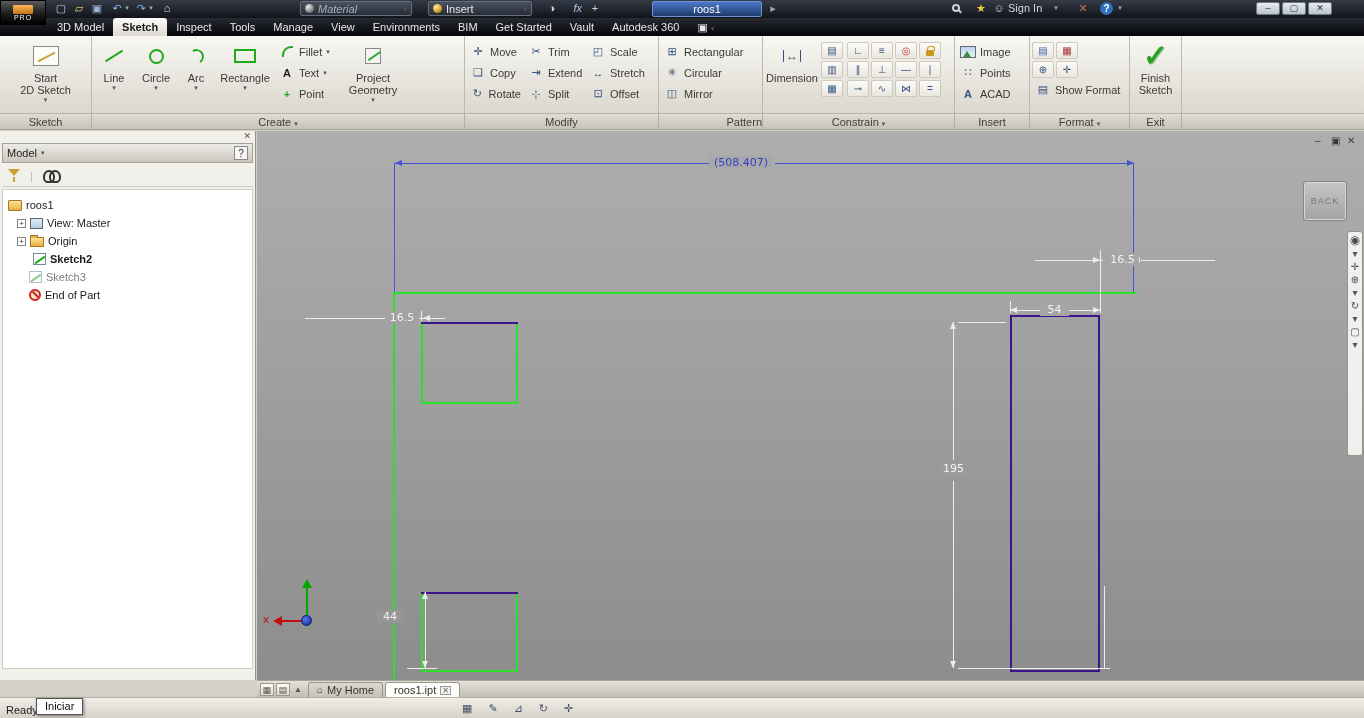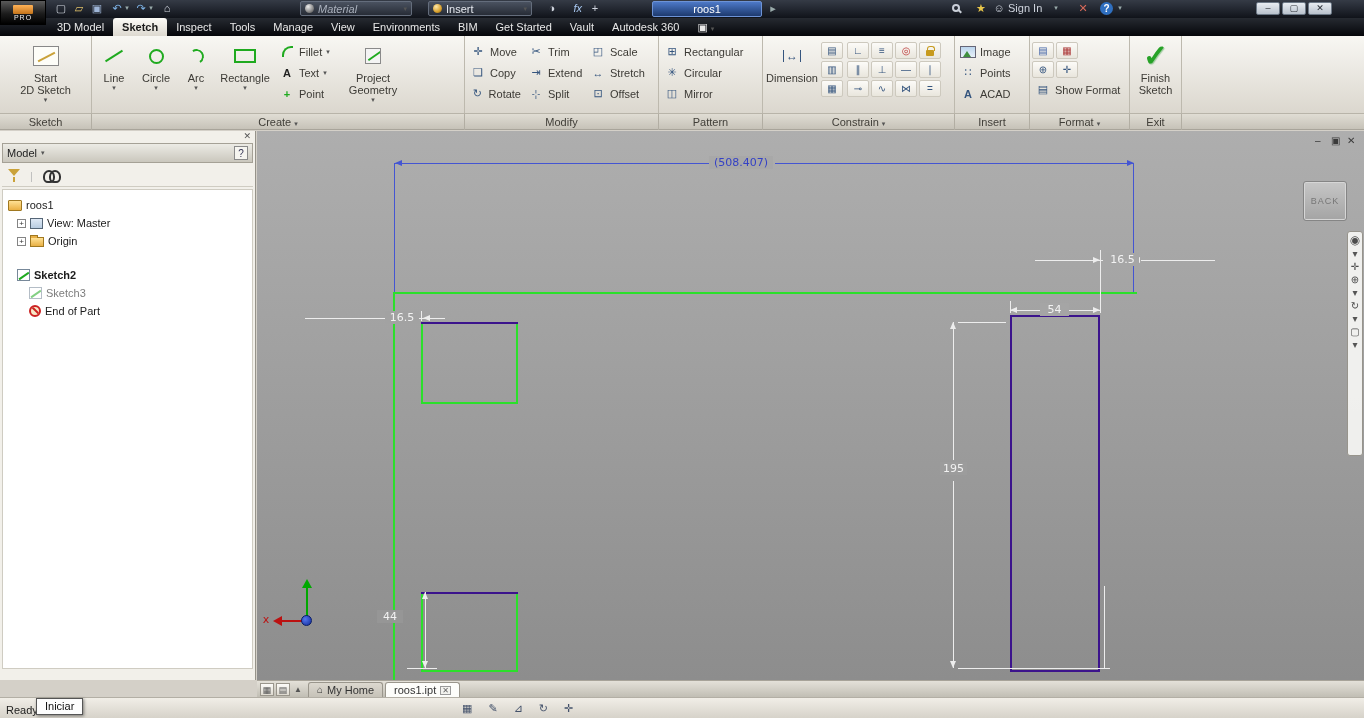--- a/index.html
+++ b/index.html
@@ -412,21 +412,21 @@
           <span>Sketch</span>
         </div>
       </div>
     </div>
   </div>
 
   <div id="panellabels">
     <div class="plabel" style="left:0;width:92px;"><span>Sketch</span></div>
     <div class="plabel" style="left:92px;width:373px;"><span>Create</span><span class="dd">▾</span></div>
     <div class="plabel" style="left:465px;width:194px;"><span>Modify</span></div>
-    <div class="plabel" style="left:659px;width:104px;"><span>Pattern</span></div>
+    <div class="plabel" style="left:659px;width:104px;text-align:right;"><span>Pattern</span></div>
     <div class="plabel" style="left:763px;width:192px;"><span>Constrain</span><span class="dd">▾</span></div>
     <div class="plabel" style="left:955px;width:75px;"><span>Insert</span></div>
     <div class="plabel" style="left:1030px;width:100px;"><span>Format</span><span class="dd">▾</span></div>
     <div class="plabel" style="left:1130px;width:52px;"><span>Exit</span></div>
   </div>
 
   <div id="browser">
     <div id="br-mini">
       <span style="position:absolute;right:4px;top:0;font-size:9px;color:#555;">✕</span>
     </div>
@@ -451,21 +451,21 @@
       <div class="ti" style="padding-left:14px;">
         <span class="exp">+</span>
         <span class="ic-view"></span>
         <span>View: Master</span>
       </div>
       <div class="ti" style="padding-left:14px;">
         <span class="exp">+</span>
         <span class="ic-folder"></span>
         <span>Origin</span>
       </div>
-      <div class="ti" style="padding-left:14px;font-weight:bold;margin-top:16px;">
+      <div class="ti" style="padding-left:30px;font-weight:bold;">
         <span class="ic-sk"></span>
         <span>Sketch2</span>
       </div>
       <div class="ti" style="padding-left:26px;color:#7d7d7d;">
         <span class="ic-sk" style="opacity:.55;"></span>
         <span>Sketch3</span>
       </div>
       <div class="ti" style="padding-left:26px;">
         <span class="ic-eop"></span>
         <span>End of Part</span>

